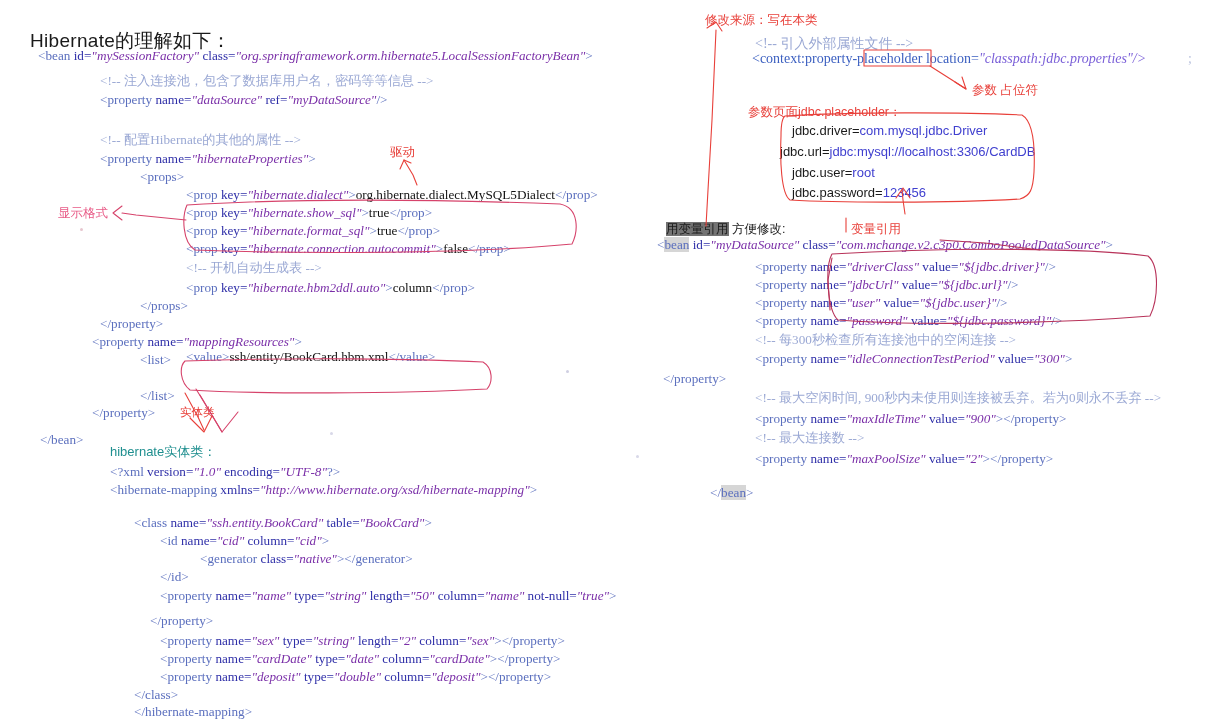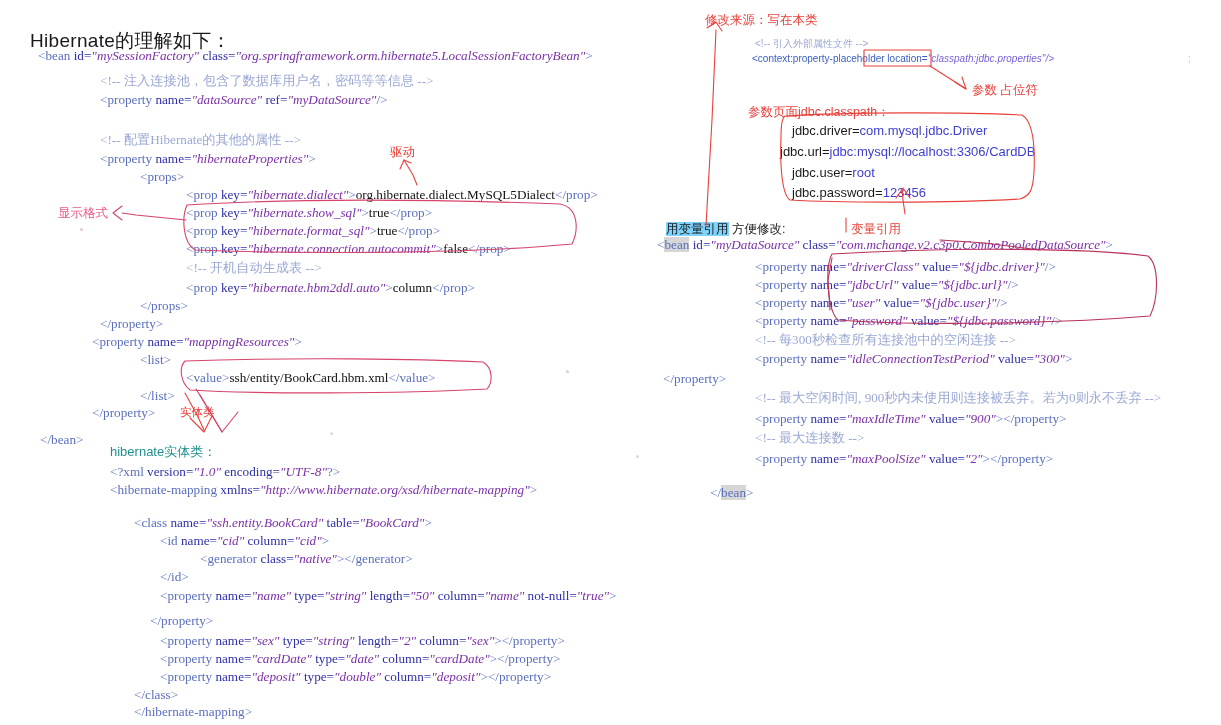--- a/index.html
+++ b/index.html
@@ -16,22 +16,22 @@
   .title{
     font-family:"Liberation Sans", sans-serif;
     font-size:19px;color:#1a1a1a;font-weight:500;letter-spacing:.3px;
   }
 
   .code{
     font-family:"Liberation Serif", serif;
     font-size:13.2px;line-height:17px;color:#3b3bbf;white-space:pre;
   }
   .code2{
-    font-family:Liberation Sans, sans-serif;
-    font-size:10px;line-height:16px;color:#3b5fc0;white-space:pre;
+    font-family:Liberation Serif, serif;
+    font-size:14px;line-height:16px;color:#3b5fc0;white-space:pre;
   }
   .tagname{color:#5b6fbe;}
   .attr{color:#2f2fa8;}
   .val{color:#7a2fa8;font-style:italic;}
   .txt{color:#111111;}
   .cmtzh{color:#9aa8d4;}
   .hl{background:#d6d6d6;color:#5b6fbe;}
 
   
   .propbox{
@@ -44,21 +44,21 @@
   .anno{
     font-family:"Liberation Sans", sans-serif;
     font-size:12.5px;color:#e8403a;white-space:pre;font-weight:600;
   }
   .anno-pink{color:#e85a86;}
 
   .zh-blue{
     font-family:"Liberation Sans", sans-serif;
     font-size:12.5px;color:#1a1a1a;white-space:pre;
   }
-  .zh-blue .hlb{background:#7dd3fc;color:#1a1a1a;}
+  .zh-blue .hlb{background:#737373;color:#1a1a1a;}
 
   .teal{
     font-family:"Liberation Sans", sans-serif;
     font-size:13px;color:#1f8f8f;white-space:pre;
   }
 </style>
 </head>
 <body>
 
 <div class="canvas">
@@ -92,21 +92,21 @@
     <div class="abs code" style="left:186px;top:279px;"><span class="tagname">&lt;prop</span><span class="attr"> key=</span><span class="val">"hibernate.hbm2ddl.auto"</span><span class="tagname">&gt;</span><span class="txt">column</span><span class="tagname">&lt;/prop&gt;</span></div>
 
     <div class="abs code" style="left:140px;top:297px;"><span class="tagname">&lt;/props&gt;</span></div>
 
     <div class="abs code" style="left:100px;top:315px;"><span class="tagname">&lt;/property&gt;</span></div>
 
     <div class="abs code" style="left:92px;top:333px;"><span class="tagname">&lt;property</span><span class="attr"> name=</span><span class="val">"mappingResources"</span><span class="tagname">&gt;</span></div>
 
     <div class="abs code" style="left:140px;top:351px;"><span class="tagname">&lt;list&gt;</span></div>
 
-    <div class="abs code" style="left:186px;top:369px;text-align:right;"><span class="tagname">&lt;value&gt;</span><span class="txt">ssh/entity/BookCard.hbm.xml</span><span class="tagname">&lt;/value&gt;</span></div>
+    <div class="abs code" style="left:186px;top:348px;text-align:right;"><span class="tagname">&lt;value&gt;</span><span class="txt">ssh/entity/BookCard.hbm.xml</span><span class="tagname">&lt;/value&gt;</span></div>
 
     <div class="abs code" style="left:140px;top:387px;"><span class="tagname">&lt;/list&gt;</span></div>
 
     <div class="abs code" style="left:92px;top:404px;"><span class="tagname">&lt;/property&gt;</span></div>
 
     <div class="abs code" style="left:40px;top:431px;"><span class="tagname">&lt;/bean&gt;</span></div>
   </div>
 
   <div>
     <div class="abs teal" style="left:110px;top:443px;">hibernate实体类：</div>
@@ -167,21 +167,21 @@
     <div class="abs code" style="left:755px;top:410px;"><span class="tagname">&lt;property</span><span class="attr"> name=</span><span class="val">"maxIdleTime"</span><span class="attr"> value=</span><span class="val">"900"</span><span class="tagname">&gt;&lt;/property&gt;</span></div>
 
     <div class="abs code cmtzh" style="left:755px;top:429px;">&lt;!-- 最大连接数 --&gt;</div>
 
     <div class="abs code" style="left:755px;top:450px;"><span class="tagname">&lt;property</span><span class="attr"> name=</span><span class="val">"maxPoolSize"</span><span class="attr"> value=</span><span class="val">"2"</span><span class="tagname">&gt;&lt;/property&gt;</span></div>
 
     <div class="abs code" style="left:710px;top:484px;"><span class="tagname">&lt;/</span><span class="hl">bean</span><span class="tagname">&gt;</span></div>
   </div>
 
   <div>
-    <div class="abs anno" style="left:748px;top:104px;font-weight:400;">参数页面jdbc.classpath：</div>
+    <div class="abs anno" style="left:748px;top:104px;font-weight:400;">参数页面jdbc.placeholder：</div>
 
     <div class="abs propbox" style="left:792px;top:120px;"><span>jdbc.driver=</span><span class="propval">com.mysql.jdbc.Driver</span></div>
 
     <div class="abs propbox" style="left:780px;top:141px;"><span>jdbc.url=</span><span class="propval">jdbc:mysql://localhost:3306/CardDB</span></div>
 
     <div class="abs propbox" style="left:792px;top:162px;"><span>jdbc.user=</span><span class="propval">root</span></div>
 
     <div class="abs propbox" style="left:792px;top:182px;"><span>jdbc.password=</span><span class="propval">123456</span></div>
   </div>
 

